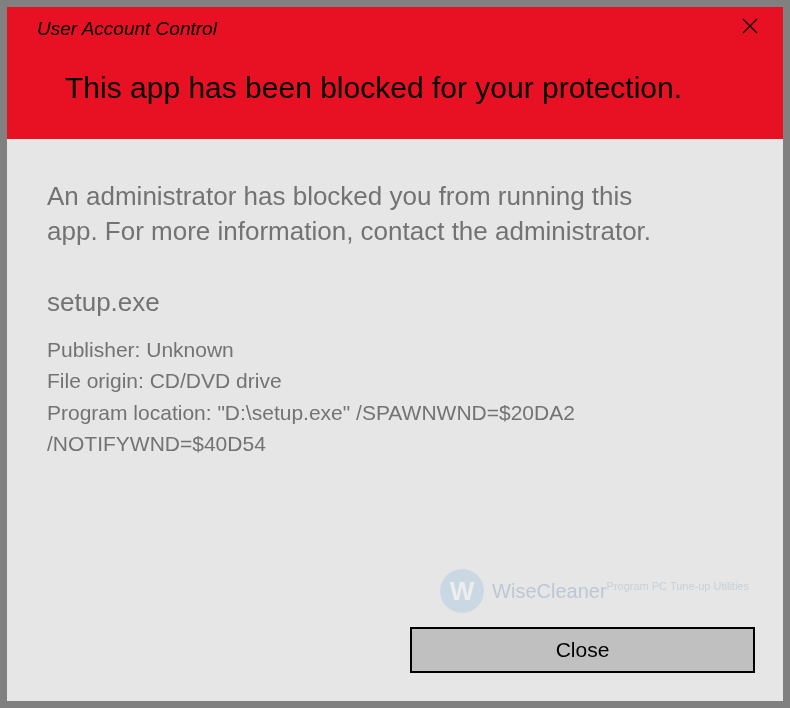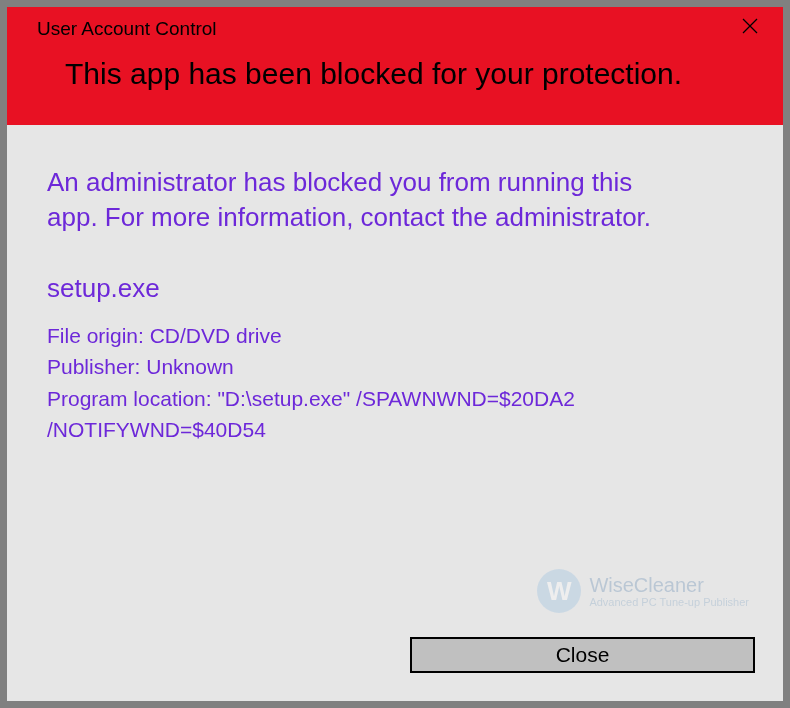--- a/index.html
+++ b/index.html
@@ -24,21 +24,22 @@
     }
     .header {
       background: #e81123;
       color: #000;
       padding: 10px 20px 30px 30px;
     }
     .header-top {
       display: flex;
       justify-content: space-between;
       align-items: center;
-      margin-bottom: 14px;
+      margin-bottom: 28px;
+      font-style: italic;
     }
     .title-small {
       font-size: 19px;
       font-weight: 400;
       color: #000;
     }
     .close-x {
       font-size: 20px;
       cursor: pointer;
       padding: 0 4px;
@@ -47,21 +48,21 @@
     .title-large {
       font-size: 30px;
       font-weight: 400;
       line-height: 1.35;
       color: #000;
       max-width: 620px;
       margin-left: 28px;
     }
     .body {
       padding: 40px 40px 20px 40px;
-      color: #6d28d9;
+      color: #737373;
       flex: 1;
     }
     .message {
       font-size: 26px;
       font-weight: 400;
       line-height: 1.35;
       margin-bottom: 38px;
       max-width: 640px;
     }
     .filename {
@@ -73,21 +74,21 @@
       font-size: 21px;
       line-height: 1.5;
     }
     .footer {
       display: flex;
       justify-content: flex-end;
       padding: 0 28px 28px 0;
     }
     .close-button {
       width: 345px;
-      height: 36px;
+      height: 46px;
       background: #c0c0c0;
       border: 2px solid #000;
       font-size: 21px;
       font-family: inherit;
       cursor: pointer;
     }
     .watermark {
       position: absolute;
       right: 34px;
       bottom: 88px;
@@ -104,21 +105,20 @@
       display: flex;
       align-items: center;
       justify-content: center;
       font-size: 26px;
       font-weight: 700;
       color: #fff;
       margin-right: 8px;
     }
     .watermark-text {
       display: flex;
-      flex-direction: column;
       line-height: 1.1;
     }
     .watermark-brand {
       font-size: 20px;
       color: #6a8fb5;
       font-weight: 500;
     }
     .watermark-tag {
       font-size: 11px;
       color: #88a8c5;
@@ -138,30 +138,30 @@
         </svg>
       </div>
     </div>
     <div class="title-large">This app has been blocked for your protection.</div>
   </div>
 
   <div class="body">
     <div class="message">An administrator has blocked you from running this app. For more information, contact the administrator.</div>
     <div class="filename">setup.exe</div>
     <div class="details">
+      <div>Publisher: Unknown</div>
       <div>File origin: CD/DVD drive</div>
-      <div>Publisher: Unknown</div>
       <div>Program location: "D:\setup.exe" /SPAWNWND=$20DA2 /NOTIFYWND=$40D54</div>
     </div>
   </div>
 
   <div class="watermark">
     <div class="watermark-logo">W</div>
     <div class="watermark-text">
       <div class="watermark-brand">WiseCleaner</div>
-      <div class="watermark-tag">Advanced PC Tune-up Publisher</div>
+      <div class="watermark-tag">Program PC Tune-up Utilities</div>
     </div>
   </div>
 
   <div class="footer">
     <button class="close-button">Close</button>
   </div>
 </div>
 
 </body></html>

